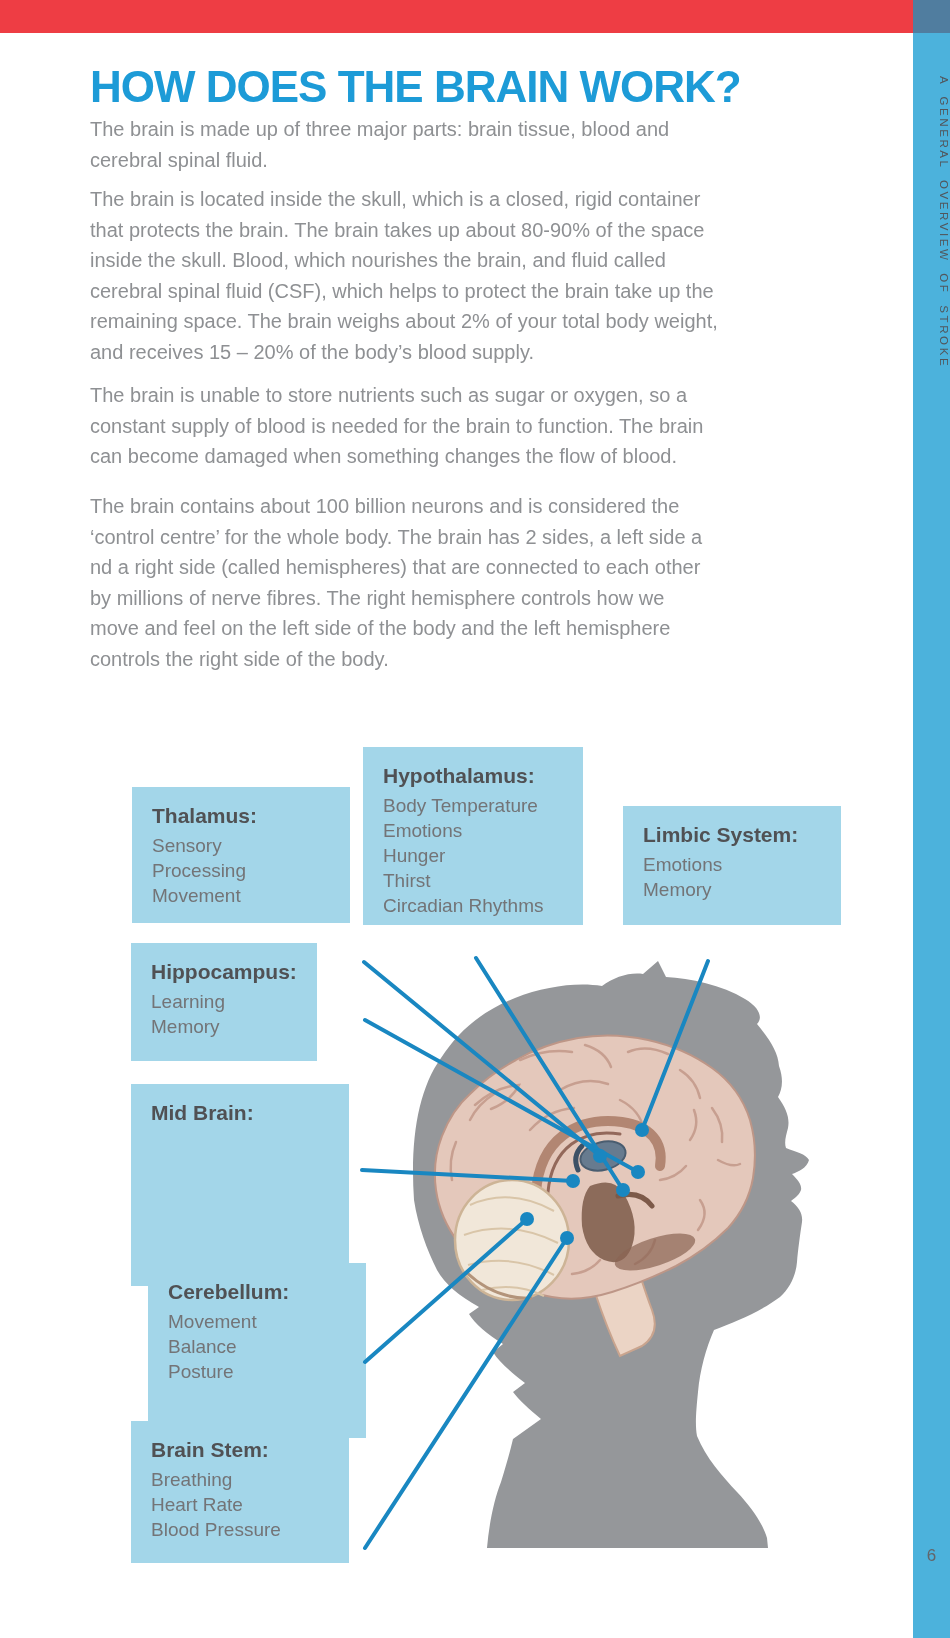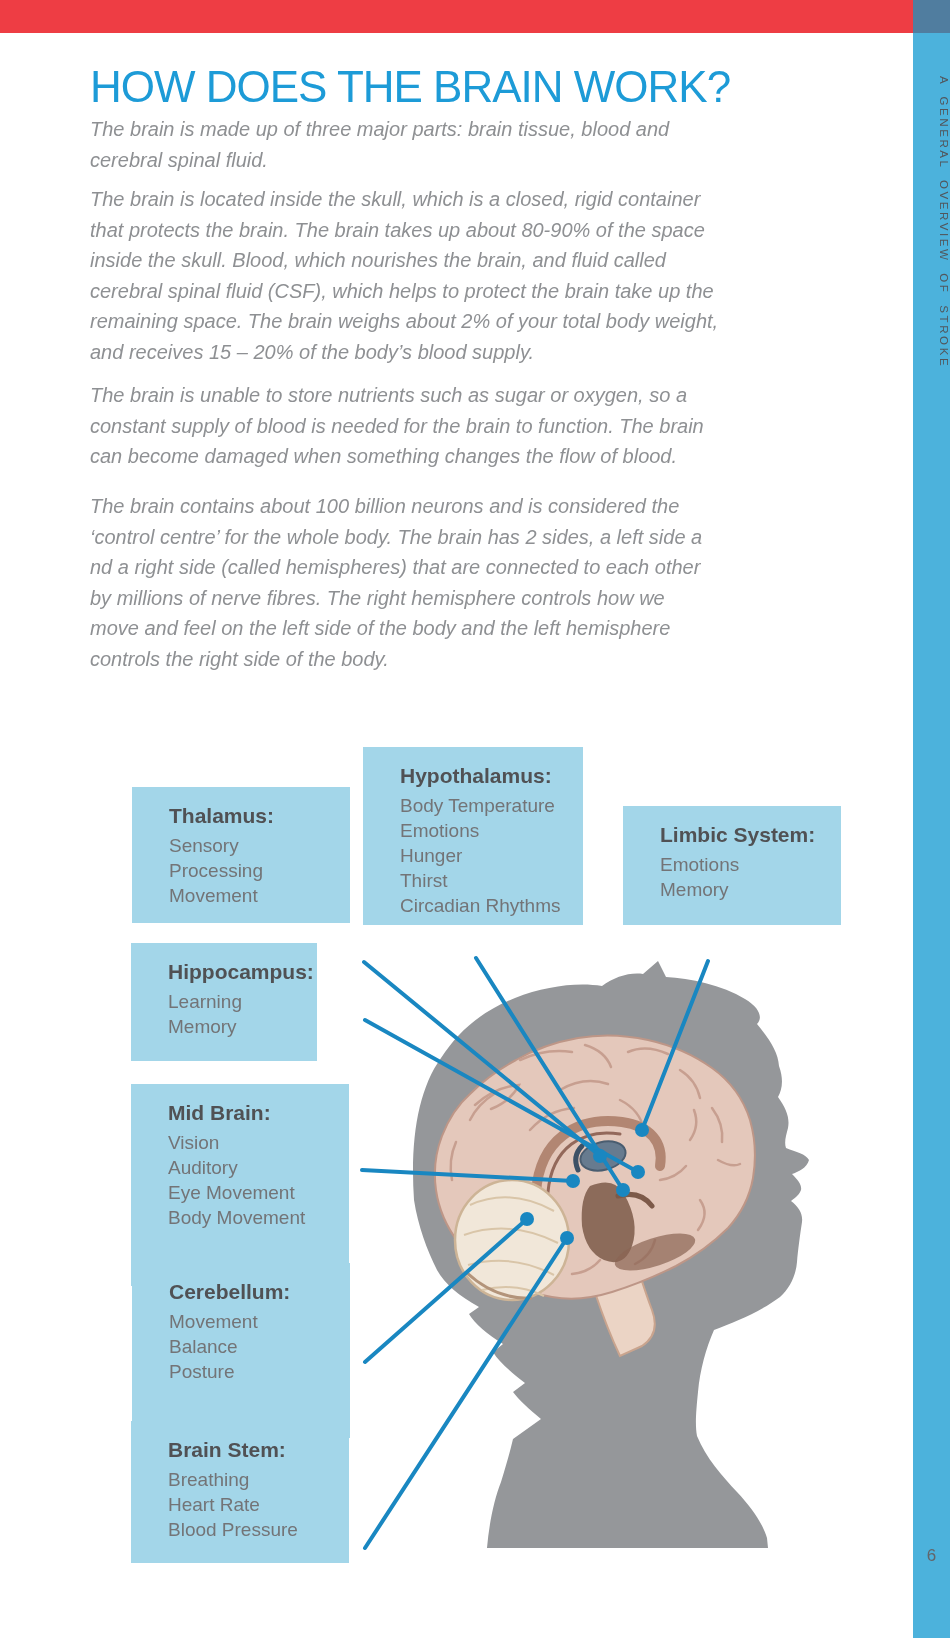--- a/index.html
+++ b/index.html
@@ -13,36 +13,36 @@
   .rail-text{
     position:absolute;left:913px;top:72px;width:37px;height:300px;
     display:flex;justify-content:center;
     writing-mode:vertical-rl;
     font-size:11.5px;letter-spacing:2.6px;word-spacing:5px;color:#51565c;
   }
   .page-num{position:absolute;left:913px;top:1546px;width:37px;text-align:center;
     font-size:17px;color:#63656a;}
   .title{
     position:absolute;left:90px;top:62px;margin:0;
-    font-size:44px;font-weight:normal;letter-spacing:-1px;color:#1d9bd7;white-space:nowrap;
+    font-size:44px;font-weight:bold;letter-spacing:-1px;color:#1d9bd7;white-space:nowrap;
   }
   .body-text{
     position:absolute;left:90px;width:748px;margin:0;
-    font-size:20px;line-height:30.5px;color:#8e9093;white-space:pre-line;font-style:italic;
+    font-size:20px;line-height:30.5px;color:#8e9093;white-space:pre-line;
   }
   .p1{top:114px}.p2{top:184px}.p3{top:380px}.p4{top:491px}
-  .callout{position:absolute;background:#a3d6e9;box-sizing:border-box;padding:17px 10px 0 37px;}
+  .callout{position:absolute;background:#a3d6e9;box-sizing:border-box;padding:17px 10px 0 20px;}
   .c-title{font-size:21px;font-weight:bold;color:#505154;margin:0 0 5px 0;}
   .c-item{font-size:19px;line-height:25px;color:#737477;}
   .co-thalamus{left:132px;top:787px;width:218px;height:136px;}
   .co-hypothalamus{left:363px;top:747px;width:220px;height:178px;}
   .co-limbic{left:623px;top:806px;width:218px;height:119px;}
   .co-hippocampus{left:131px;top:943px;width:186px;height:118px;}
   .co-midbrain{left:131px;top:1084px;width:218px;height:202px;}
-  .co-cerebellum{left:132px;top:1263px;width:218px;height:175px;}
+  .co-cerebellum{left:148px;top:1263px;width:218px;height:175px;}
   .co-brainstem{left:131px;top:1421px;width:218px;height:142px;}
   .figure{position:absolute;left:340px;top:930px;width:500px;height:625px;}
 </style>
 </head>
 <body>
 
 <div class="page">
 
   <div class="top-bar"></div>
   <div class="rail"></div>
@@ -97,26 +97,20 @@
   </div>
   <div class="callout co-hippocampus">
     <div class="c-title">Hippocampus:</div>
     <div>
         <div class="c-item">Learning</div>
         <div class="c-item">Memory</div>
       </div>
   </div>
   <div class="callout co-midbrain">
     <div class="c-title">Mid Brain:</div>
-    <div>
-        <div class="c-item">Vision</div>
-        <div class="c-item">Auditory</div>
-        <div class="c-item">Eye Movement</div>
-        <div class="c-item">Body Movement</div>
-      </div>
   </div>
   <div class="callout co-cerebellum">
     <div class="c-title">Cerebellum:</div>
     <div>
         <div class="c-item">Movement</div>
         <div class="c-item">Balance</div>
         <div class="c-item">Posture</div>
       </div>
   </div>
   <div class="callout co-brainstem">

